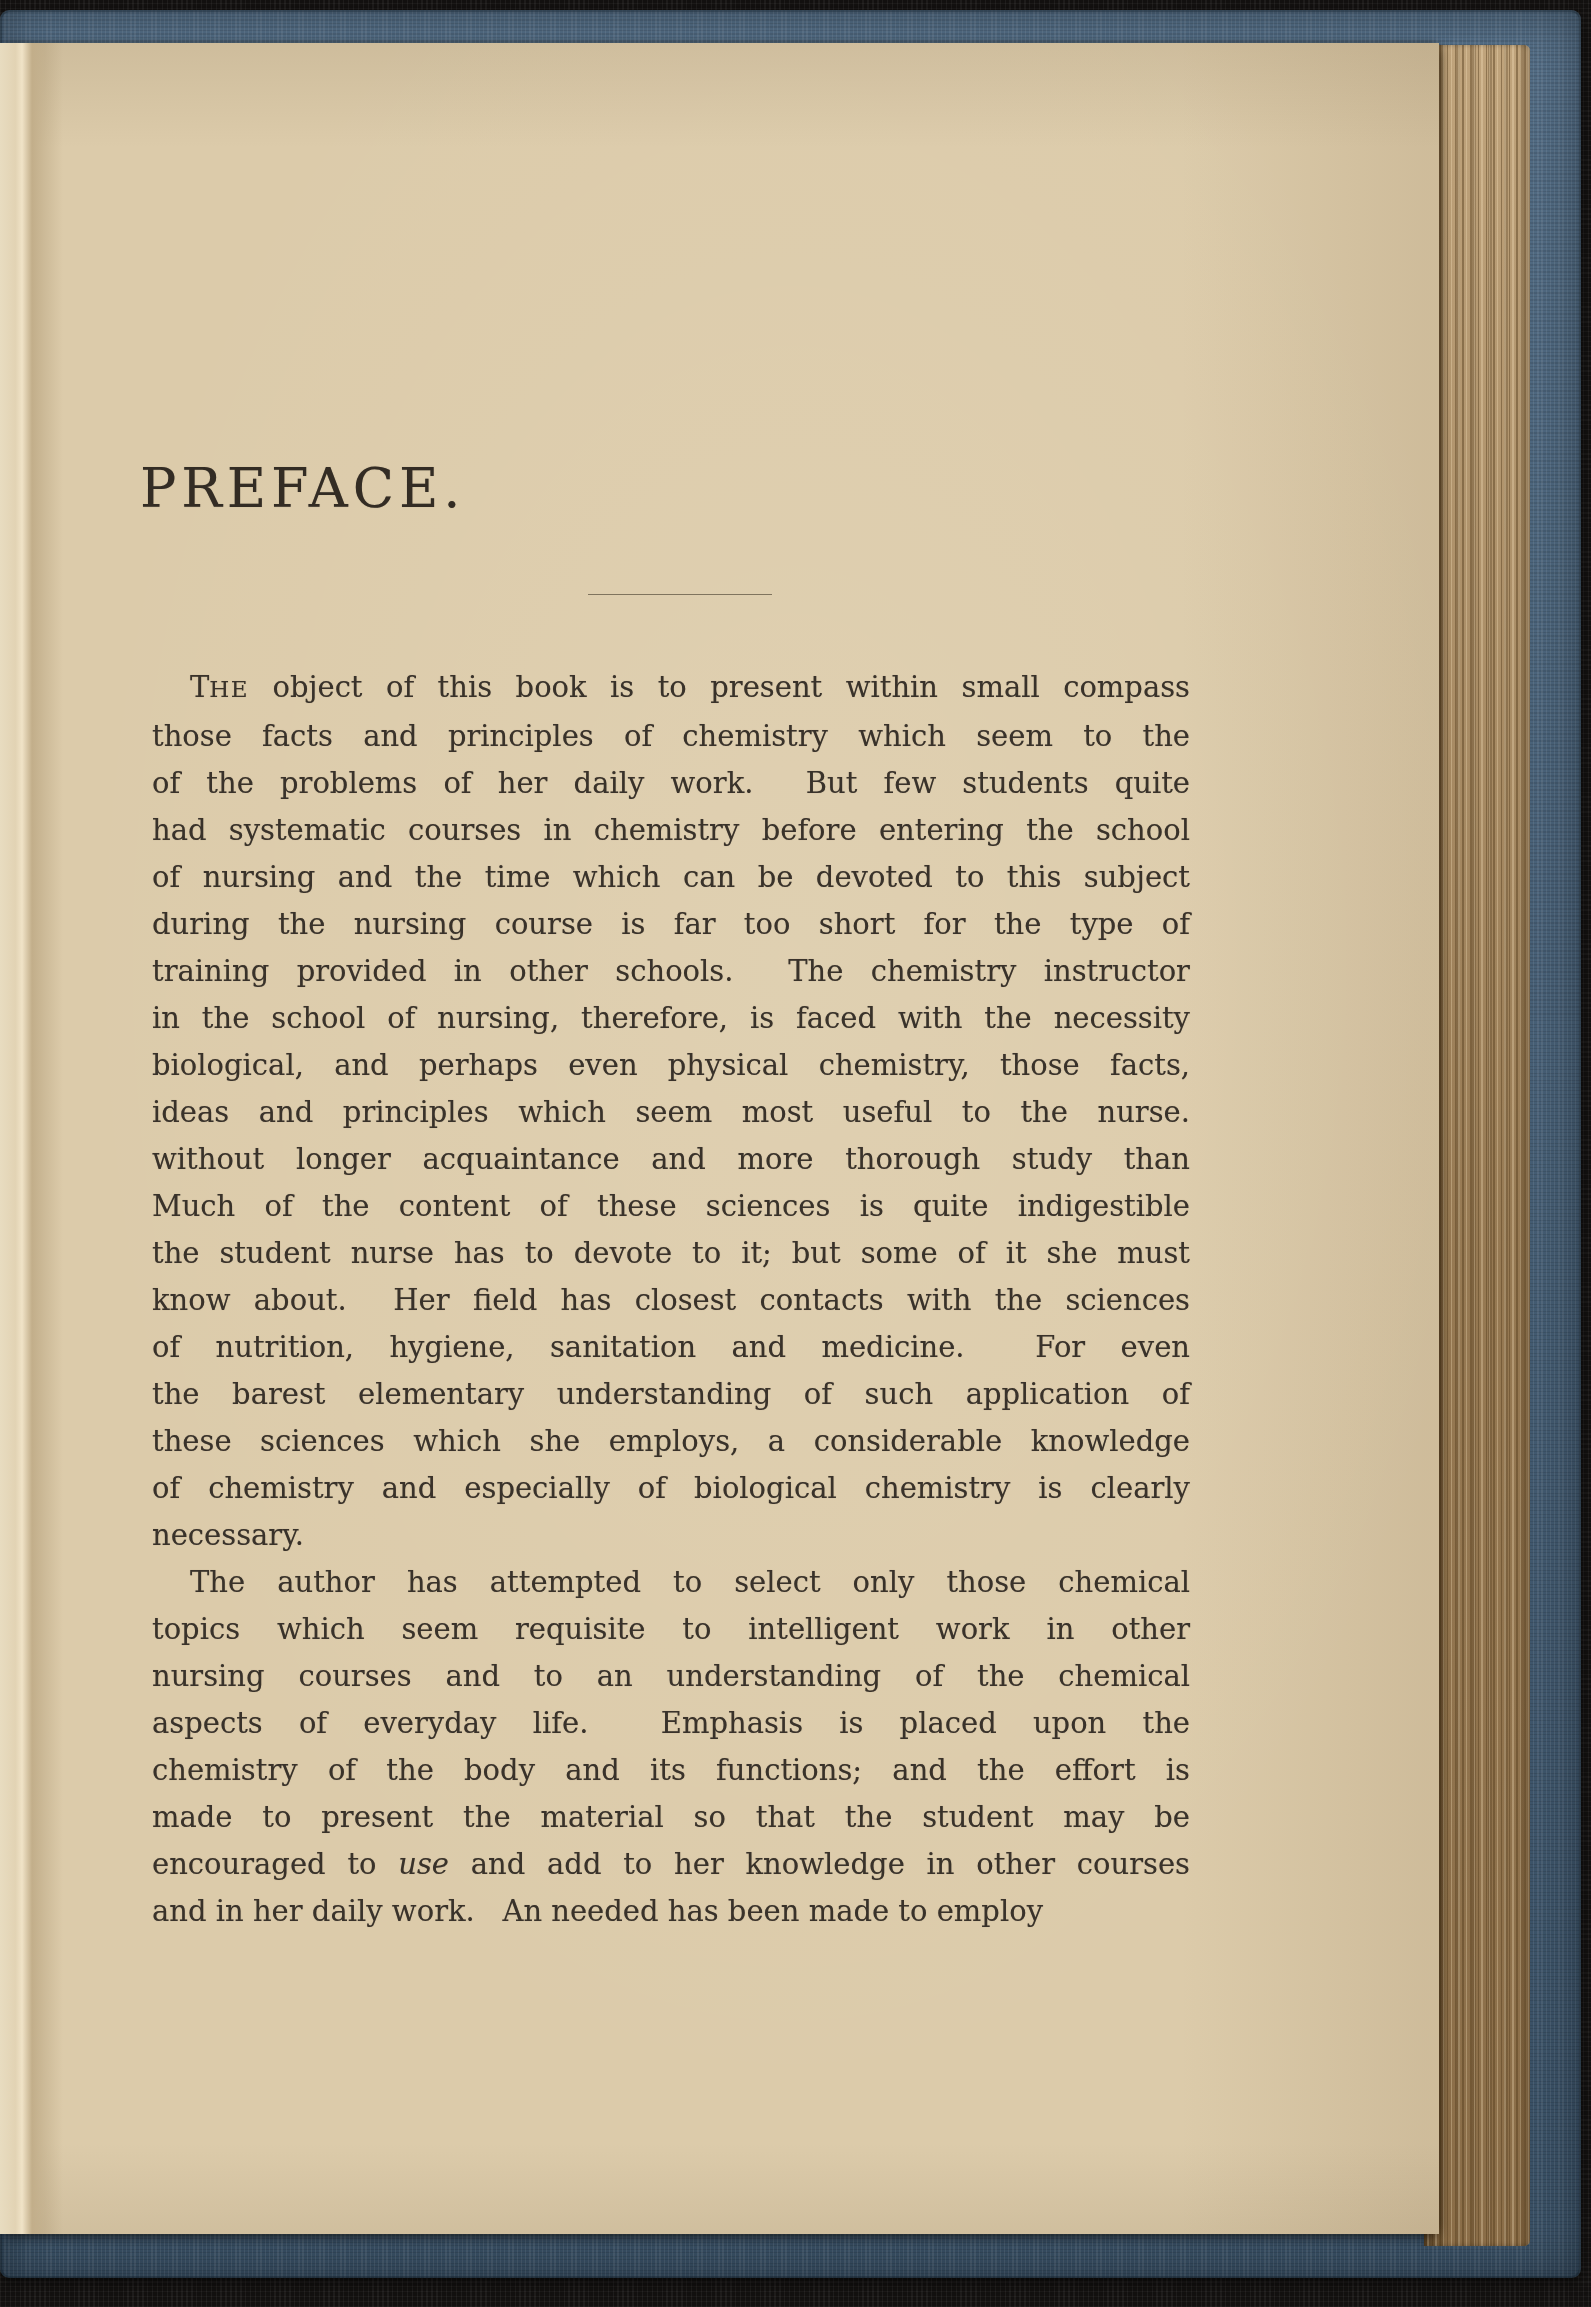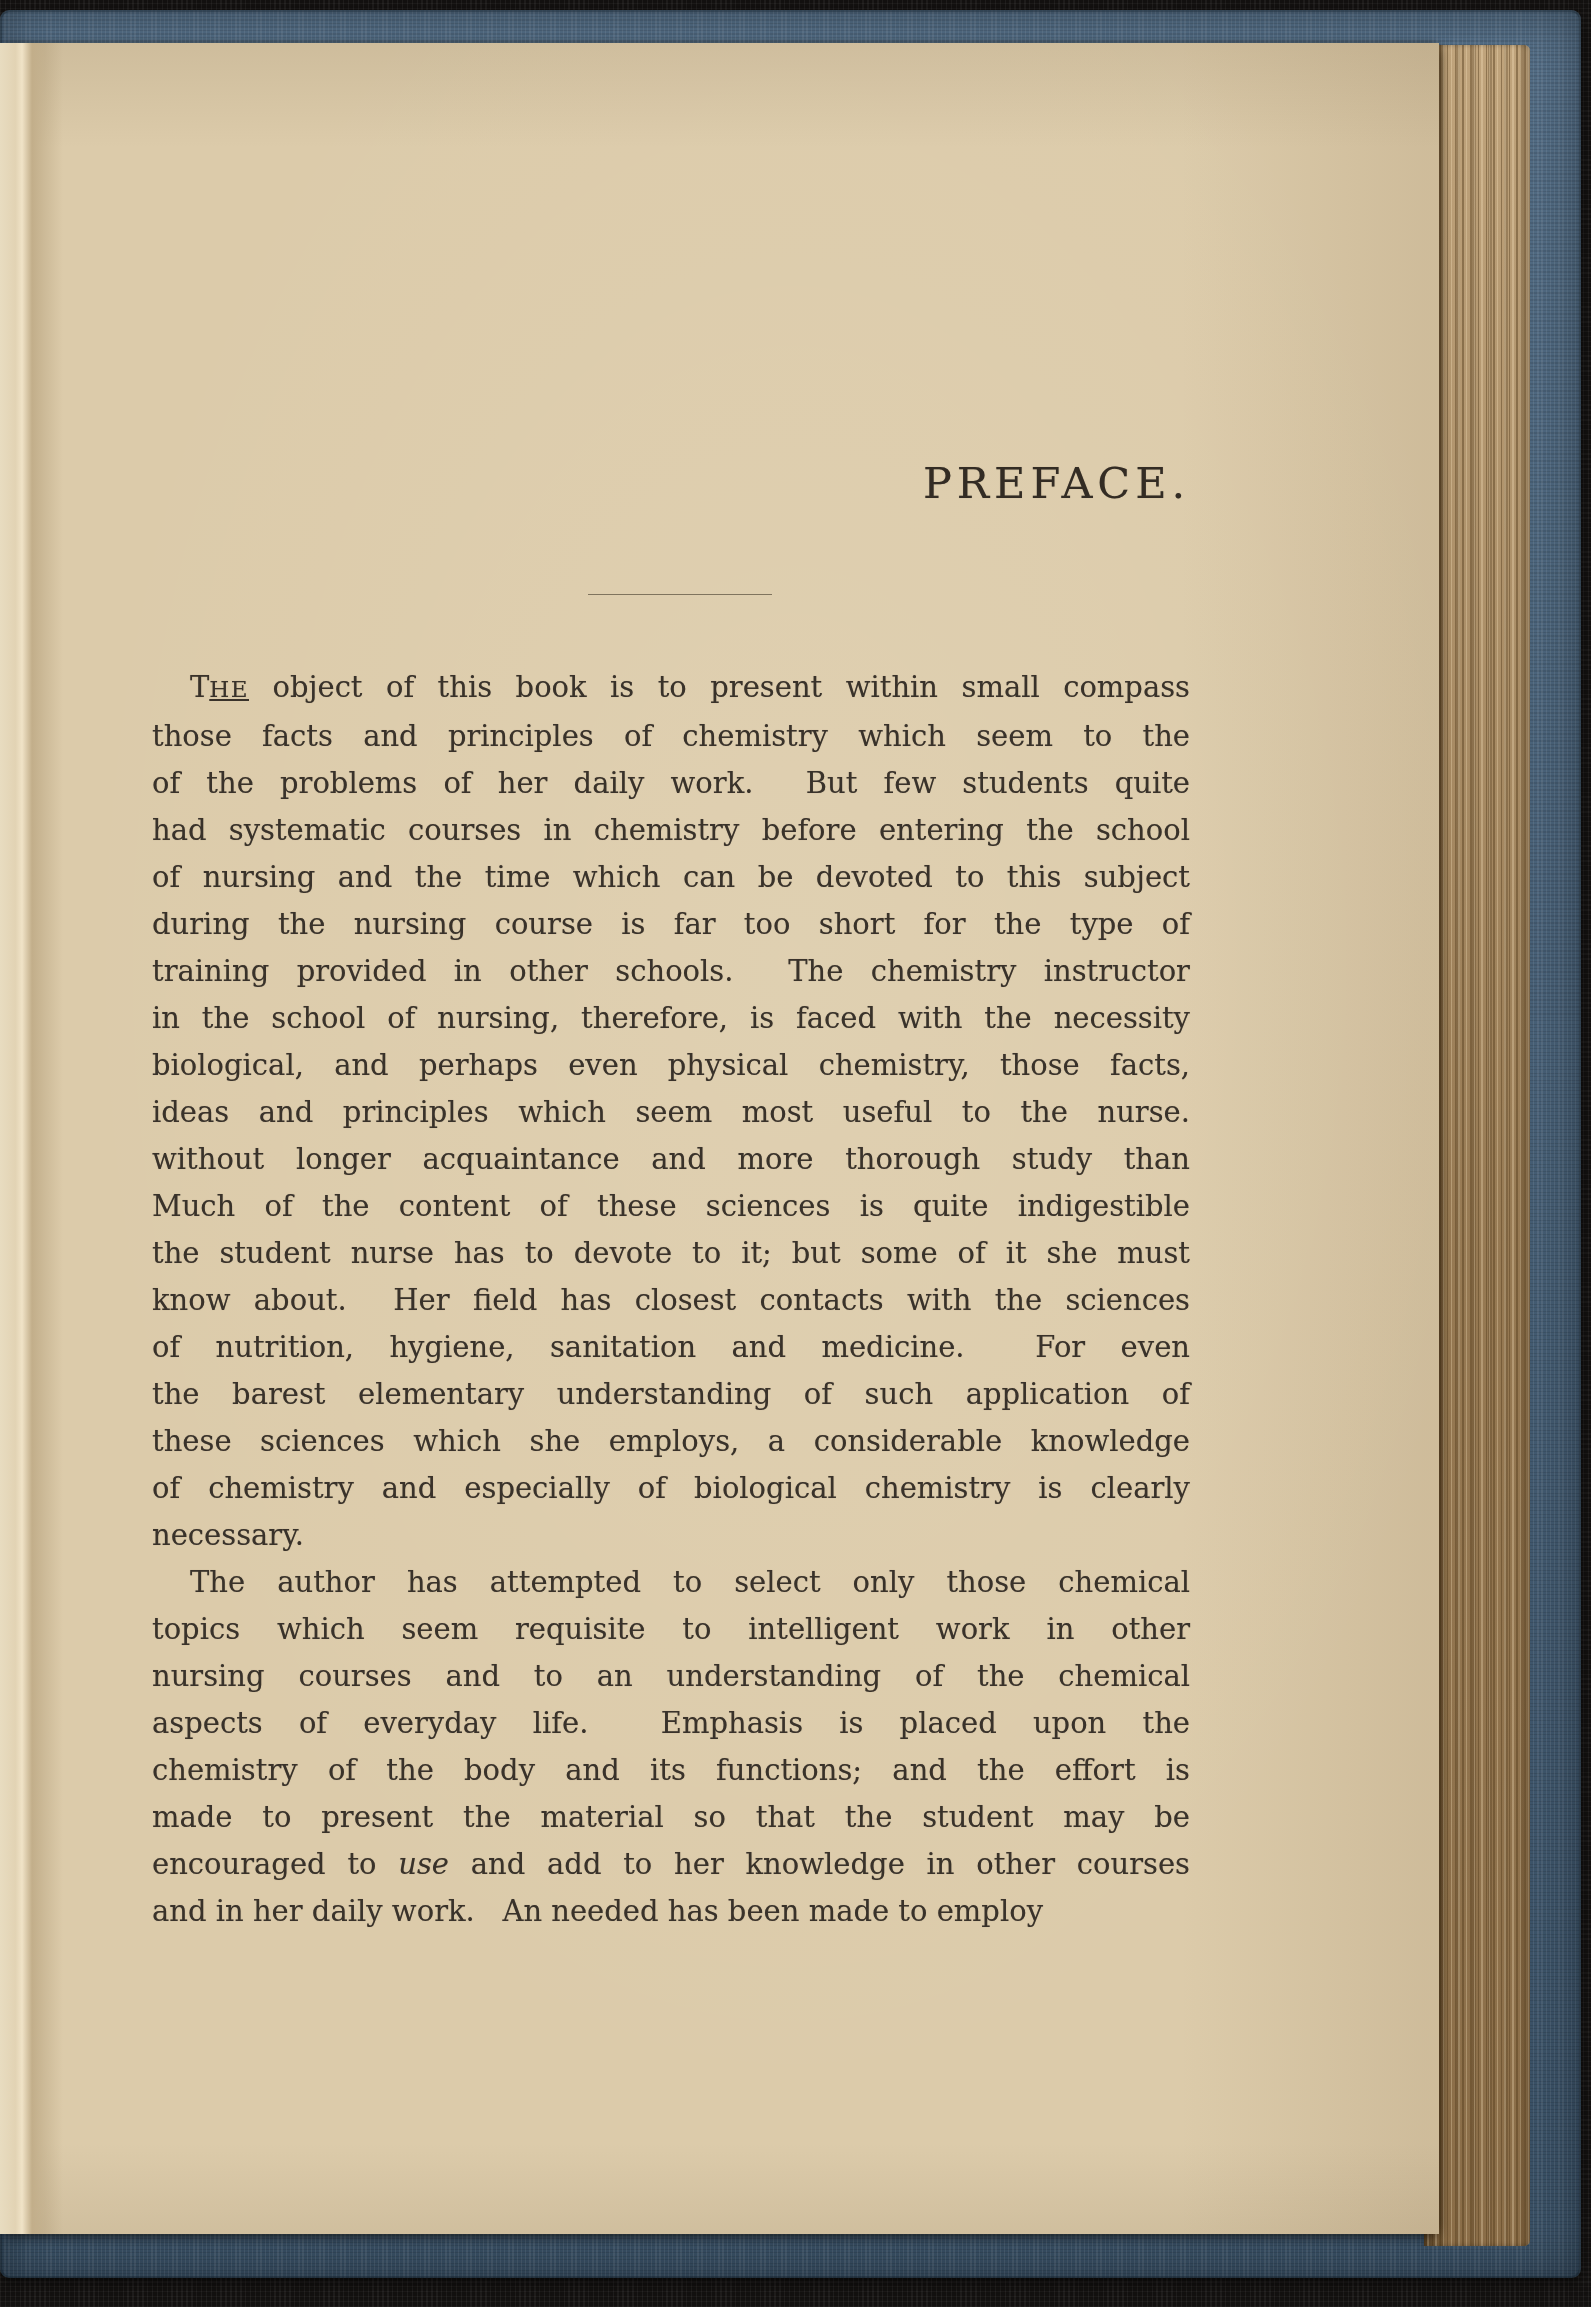--- a/index.html
+++ b/index.html
@@ -93,26 +93,26 @@
       #e2d3b4 15.4px,
       #f0e3c7 22px,
       #c2ae8a 32px,
       rgba(160,138,100,0.25) 45px,
       rgba(160,138,100,0) 63px);
   }
 
   .page-title {
     position: absolute;
     top: 419px;
-    left: 152px;
+    left: 140px;
     width: 1038px;
     margin: 0;
-    text-align: right;
+    text-align: left;
     font-weight: 400;
-    font-size: 43px;
+    font-size: 54px;
     line-height: 1;
     letter-spacing: 4.9px;
     color: #332c24;
     text-shadow: 0 0 0.7px rgba(51,44,36,0.4);
   }
 
   .title-rule {
     position: absolute;
     top: 551px;
     left: 588px;
@@ -139,21 +139,20 @@
     text-align: justify;
     text-align-last: justify;
     white-space: pre-wrap;
   }
   .line.last { text-align-last: left; }
   .line.indent { text-indent: 38px; }
 
   .sc {
     font-size: 23px;
     letter-spacing: 1.4px;
-    text-decoration: underline;
   }
 </style>
 </head>
 <body>
 
 <div class="book-cover"></div>
 
 <div class="fore-edge"></div>
 
 <div class="page">

